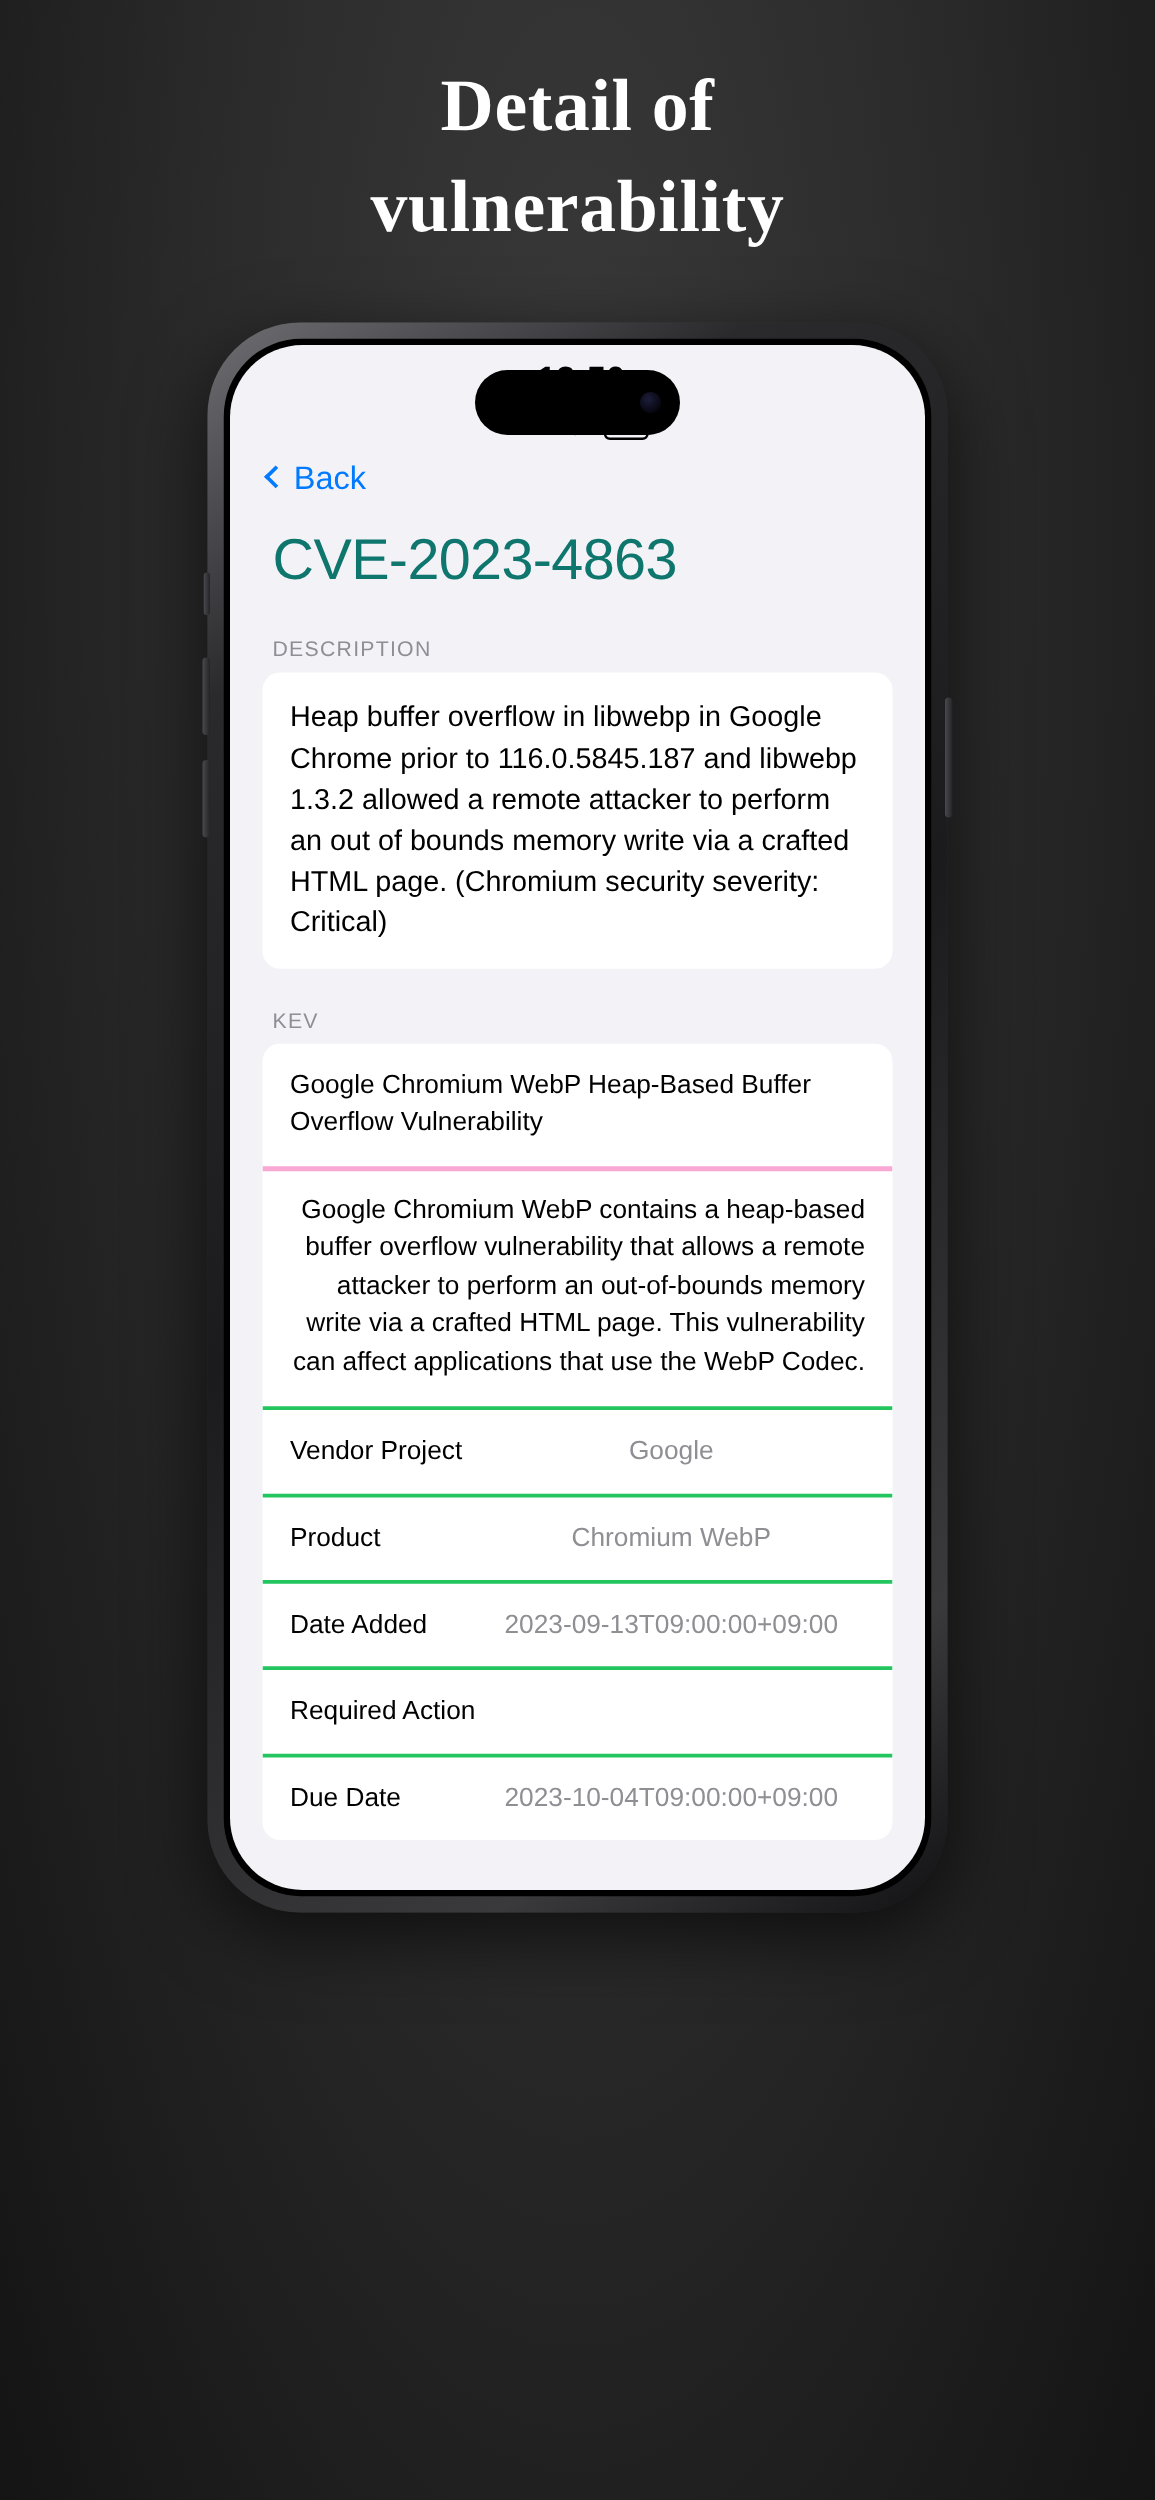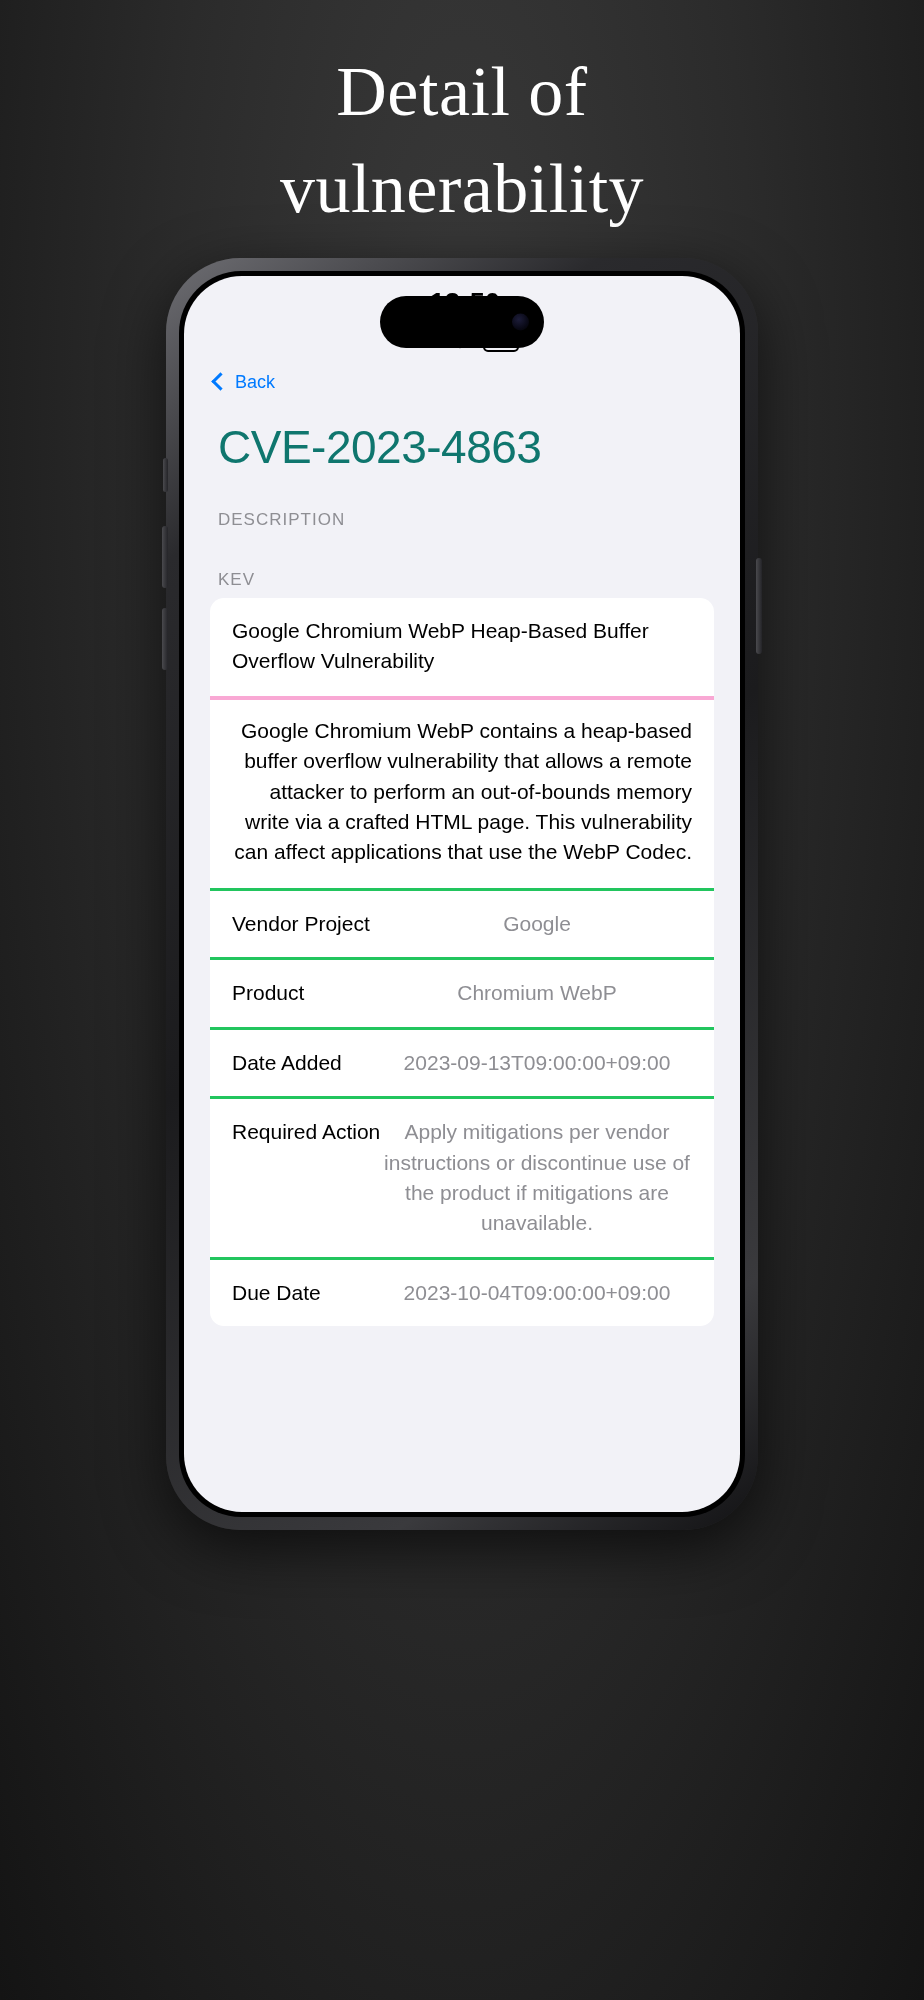--- a/index.html
+++ b/index.html
@@ -13,23 +13,23 @@
     position: relative;
   }
 
   
   .promo {
     width: 100%;
     padding-top: 44px;
     text-align: center;
     color: #ffffff;
     font-family: "Liberation Serif", "DejaVu Serif", serif;
-    font-size: 70px;
+    font-size: 59px;
     line-height: 1.38;
-    font-weight: 400;
+    font-weight: 700;
     letter-spacing: 0.5px;
   }
   .promo-line { display: block; }
 
   
   .phone {
     position: absolute;
     left: 50%;
     transform: translateX(-50%);
     top: 258px;
@@ -130,21 +130,21 @@
     height: 56px;
     display: flex;
     align-items: center;
     padding-left: 30px;
   }
   .back-btn {
     display: flex;
     align-items: center;
     gap: 8px;
     color: #007aff;
-    font-size: 18px;
+    font-size: 26px;
     cursor: pointer;
   }
   .chev {
     display: inline-block;
     width: 13px; height: 13px;
     border-left: 3.4px solid #007aff;
     border-bottom: 3.4px solid #007aff;
     transform: rotate(45deg);
     margin-bottom: 1px;
   }
@@ -262,20 +262,23 @@
           <span class="chev"></span>
           <span>Back</span>
         </div>
       </div>
 
       <div class="content">
 
         <div class="page-title">CVE-2023-4863</div>
 
         <div class="section-label">DESCRIPTION</div>
+        <div class="card">
+          <div class="card-body">Heap buffer overflow in libwebp in Google Chrome prior to 116.0.5845.187 and libwebp 1.3.2 allowed a remote attacker to perform an out of bounds memory write via a crafted HTML page. (Chromium security severity: Critical)</div>
+        </div>
 
         <div class="spacer-16"></div>
 
         <div class="section-label">KEV</div>
         <div class="card">
           <div class="kev-title">Google Chromium WebP Heap-Based Buffer Overflow Vulnerability</div>
           <div class="kev-desc">Google Chromium WebP contains a heap-based buffer overflow vulnerability that allows a remote attacker to perform an out-of-bounds memory write via a crafted HTML page. This vulnerability can affect applications that use the WebP Codec.</div>
 
           <div class="row">
             <div class="k">Vendor Project</div>
@@ -284,21 +287,20 @@
           <div class="row">
             <div class="k">Product</div>
             <div class="v">Chromium WebP</div>
           </div>
           <div class="row">
             <div class="k">Date Added</div>
             <div class="v">2023-09-13T09:00:00+09:00</div>
           </div>
           <div class="row">
             <div class="k">Required Action</div>
-            <div class="v">Apply mitigations per vendor instructions or discontinue use of the product if mitigations are unavailable.</div>
           </div>
           <div class="row">
             <div class="k">Due Date</div>
             <div class="v">2023-10-04T09:00:00+09:00</div>
           </div>
 
         </div>
 
       </div>
     </div>

